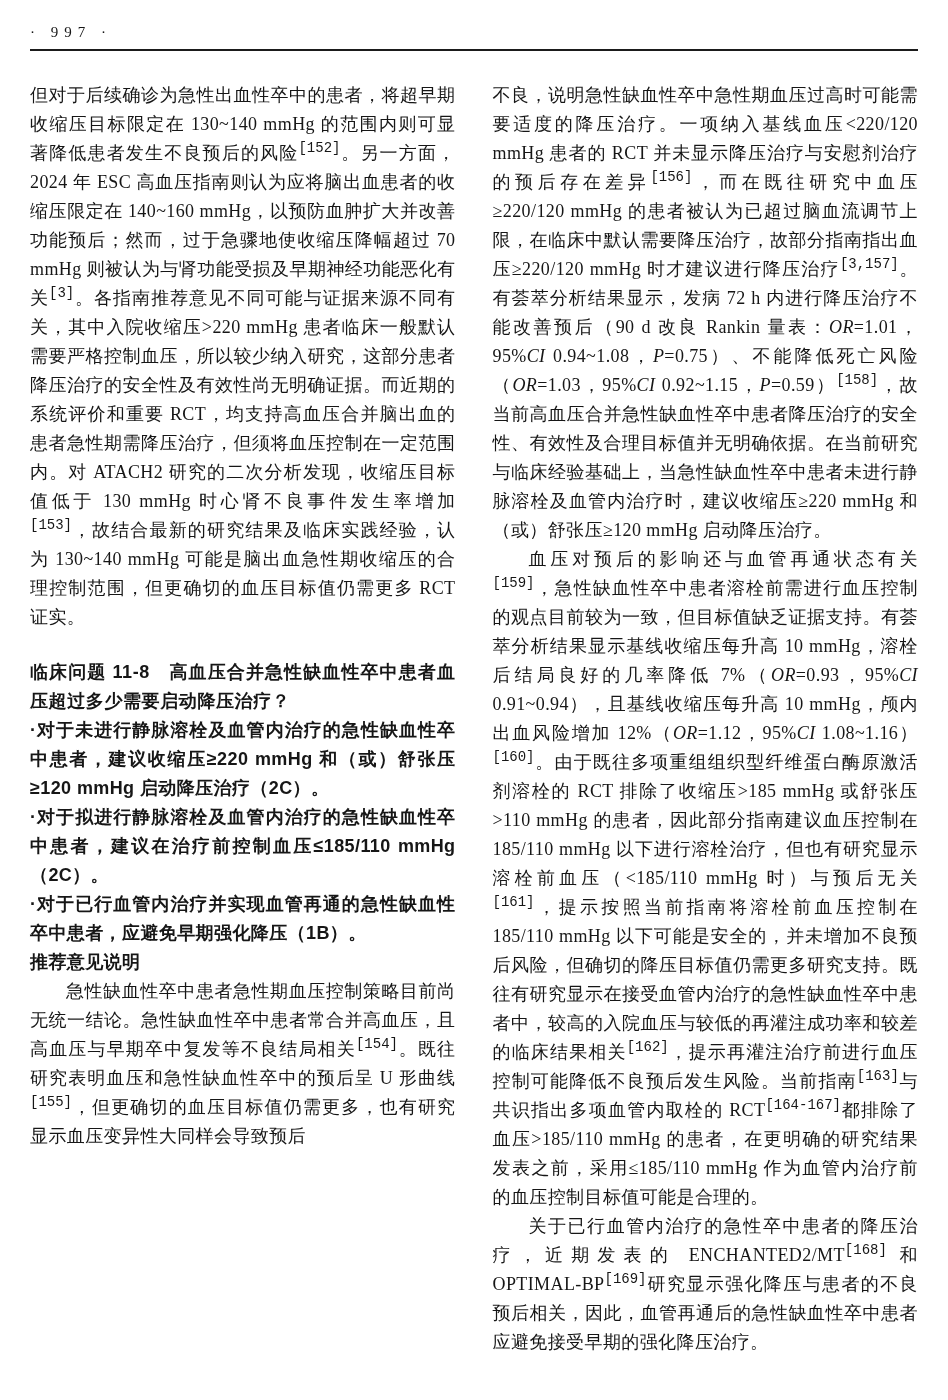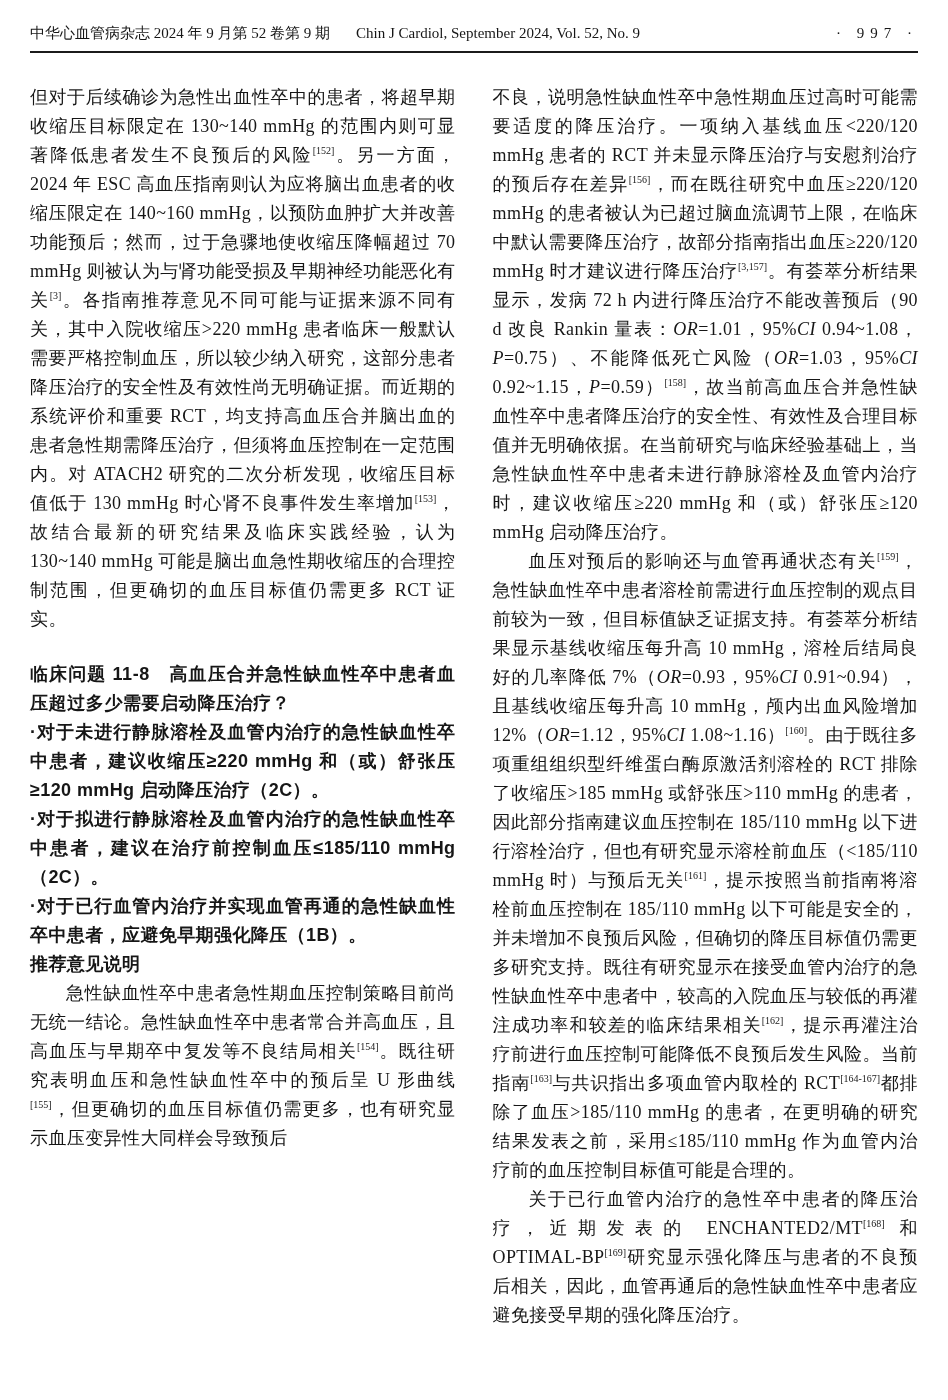--- a/index.html
+++ b/index.html
@@ -49,35 +49,33 @@
   }
   .p-subheading {
     font-family: "Liberation Sans", "DejaVu Sans", sans-serif;
     font-weight: bold;
   }
   .p-rec {
     font-family: "Liberation Sans", "DejaVu Sans", sans-serif;
     font-weight: bold;
   }
   sup.ref {
-    font-size: 10px;
+    font-size: 14px;
     line-height: 0;
     vertical-align: super;
     letter-spacing: 0;
+    font-family: Liberation Mono, monospace;
   }
   .it { font-style: italic; margin-top: 48px; }
 </style>
 </head>
 <body>
 
 <div class="page">
   <div class="header">
-    <div>
-      <span class="journal-cn">中华心血管病杂志 2024 年 9 月第 52 卷第 9 期</span><span class="journal-en">Chin J Cardiol, September 2024, Vol. 52, No. 9</span>
-    </div>
     <span class="pageno">· 997 ·</span>
   </div>
 
   <div class="columns">
     <div class="col" id="col-left">
         <p class="p-cont"><span>但对于后续确诊为急性出血性卒中的患者，将超早期收缩压目标限定在 130~140 mmHg 的范围内则可显著降低患者发生不良预后的风险</span><sup class="ref">[152]</sup><span>。另一方面，2024 年 ESC 高血压指南则认为应将脑出血患者的收缩压限定在 140~160 mmHg，以预防血肿扩大并改善功能预后；然而，过于急骤地使收缩压降幅超过 70 mmHg 则被认为与肾功能受损及早期神经功能恶化有关</span><sup class="ref">[3]</sup><span>。各指南推荐意见不同可能与证据来源不同有关，其中入院收缩压&gt;220 mmHg 患者临床一般默认需要严格控制血压，所以较少纳入研究，这部分患者降压治疗的安全性及有效性尚无明确证据。而近期的系统评价和重要 RCT，均支持高血压合并脑出血的患者急性期需降压治疗，但须将血压控制在一定范围内。对 ATACH2 研究的二次分析发现，收缩压目标值低于 130 mmHg 时心肾不良事件发生率增加</span><sup class="ref">[153]</sup><span>，故结合最新的研究结果及临床实践经验，认为 130~140 mmHg 可能是脑出血急性期收缩压的合理控制范围，但更确切的血压目标值仍需更多 RCT 证实。</span></p>
         <p class="p-heading"><span>临床问题 11-8　高血压合并急性缺血性卒中患者血压超过多少需要启动降压治疗？</span></p>
         <p class="p-rec"><span>·对于未进行静脉溶栓及血管内治疗的急性缺血性卒中患者，建议收缩压≥220 mmHg 和（或）舒张压≥120 mmHg 启动降压治疗（2C）。</span></p>
         <p class="p-rec"><span>·对于拟进行静脉溶栓及血管内治疗的急性缺血性卒中患者，建议在治疗前控制血压≤185/110 mmHg（2C）。</span></p>
         <p class="p-rec"><span>·对于已行血管内治疗并实现血管再通的急性缺血性卒中患者，应避免早期强化降压（1B）。</span></p>

